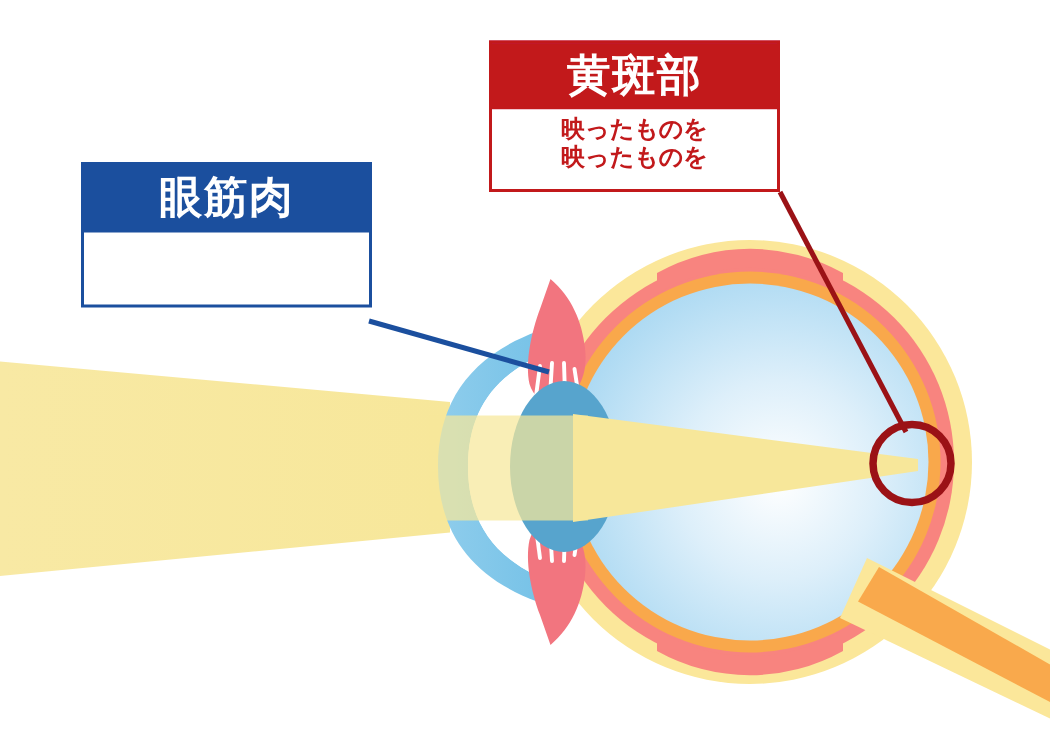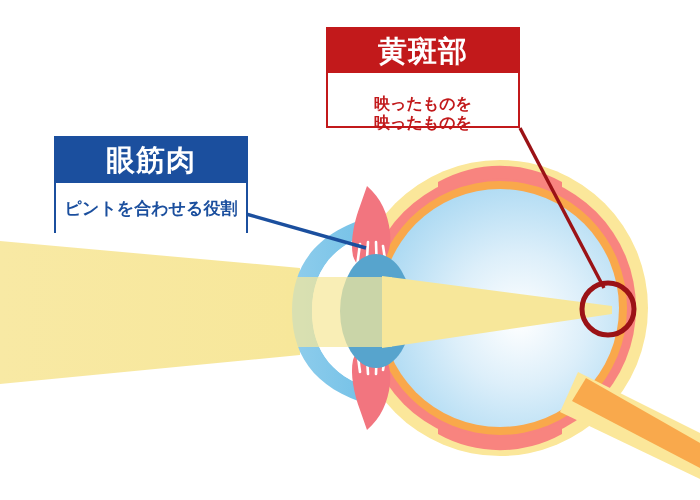--- a/index.html
+++ b/index.html
@@ -42,21 +42,21 @@
   .callout .body {
     background: #ffffff;
     text-align: center;
     font-weight: bold;
     line-height: 1.18;
   }
 
   
   #callout-muscle {
     left: 54px;
-    top: 136px;
+    top: 108px;
     width: 194px;
     height: 97px;
     border: 2px solid #1b4f9e;
     background: #ffffff;
   }
   #callout-muscle .hdr {
     background: #1b4f9e;
     height: 45px;
     line-height: 45px;
     font-size: 29px;
@@ -81,21 +81,21 @@
   #callout-macula .hdr {
     background: #c2191b;
     height: 44px;
     line-height: 44px;
     font-size: 29px;
   }
   #callout-macula .body {
     color: #c2191b;
     font-size: 16px;
     height: 53px;
-    padding-top: 20px;
+    padding-top: 3px;
     box-sizing: border-box;
     border-top: 2px solid #ffffff;
   }
   .callout .body .ln { display: block; }
 </style>
 </head>
 <body>
 
 <div id="stage">
 
@@ -200,23 +200,20 @@
     <g>
       <line x1="520" y1="128" x2="604" y2="288" stroke="#9b1216" stroke-width="3.4"></line>
     </g>
     <g>
       <line x1="246" y1="214" x2="366" y2="248" stroke="#1b4f9e" stroke-width="3.4"></line>
     </g>
   </svg>
 
   <div id="callout-muscle" class="callout">
     <div class="hdr">眼筋肉</div>
-    <div class="body">
-      <span class="ln">ピントを合わせる役割</span>
-    </div>
   </div>
 
   <div id="callout-macula" class="callout">
     <div class="hdr">黄斑部</div>
     <div class="body">
       <span class="ln">映ったものを</span>
       <span class="ln">映ったものを</span>
     </div>
   </div>
 

